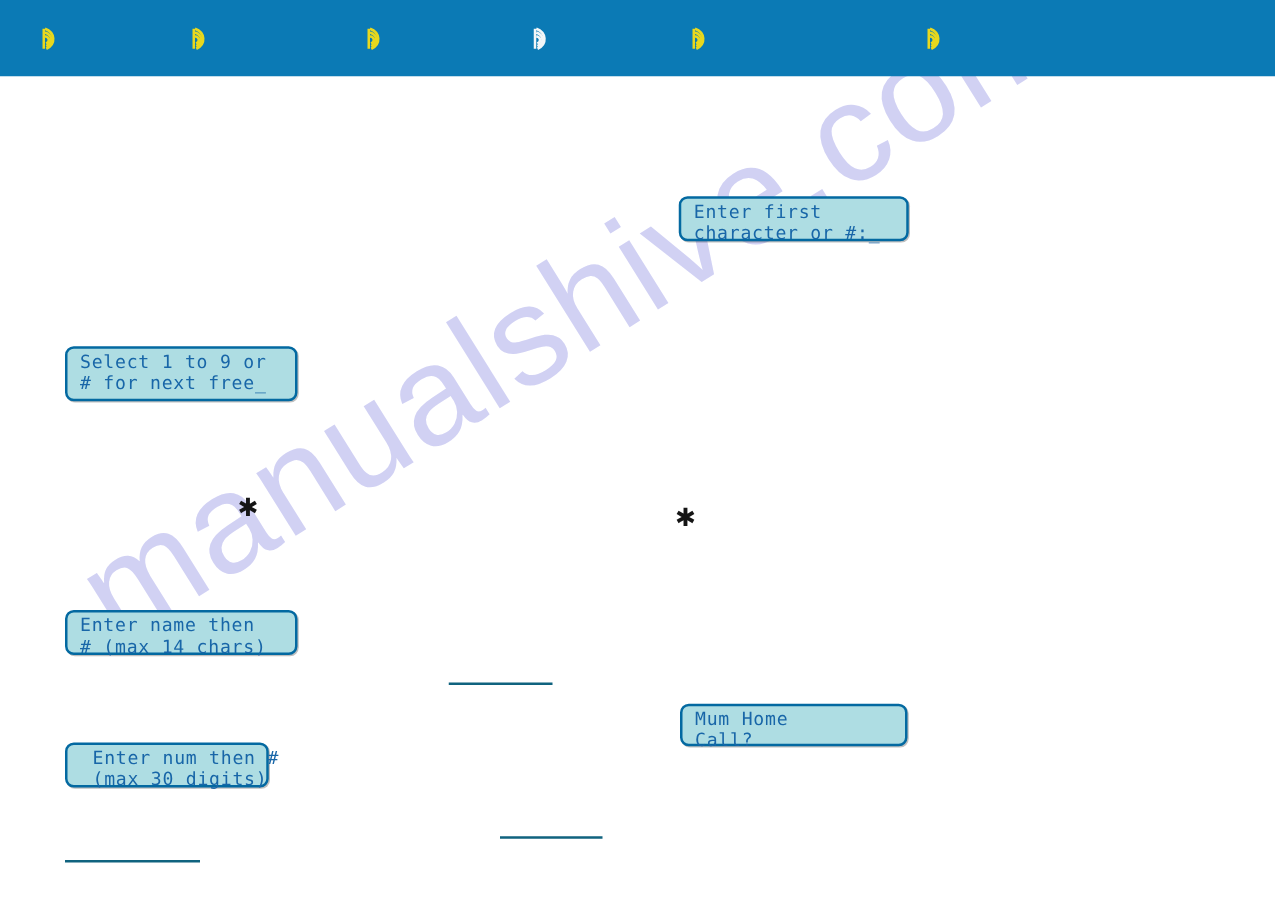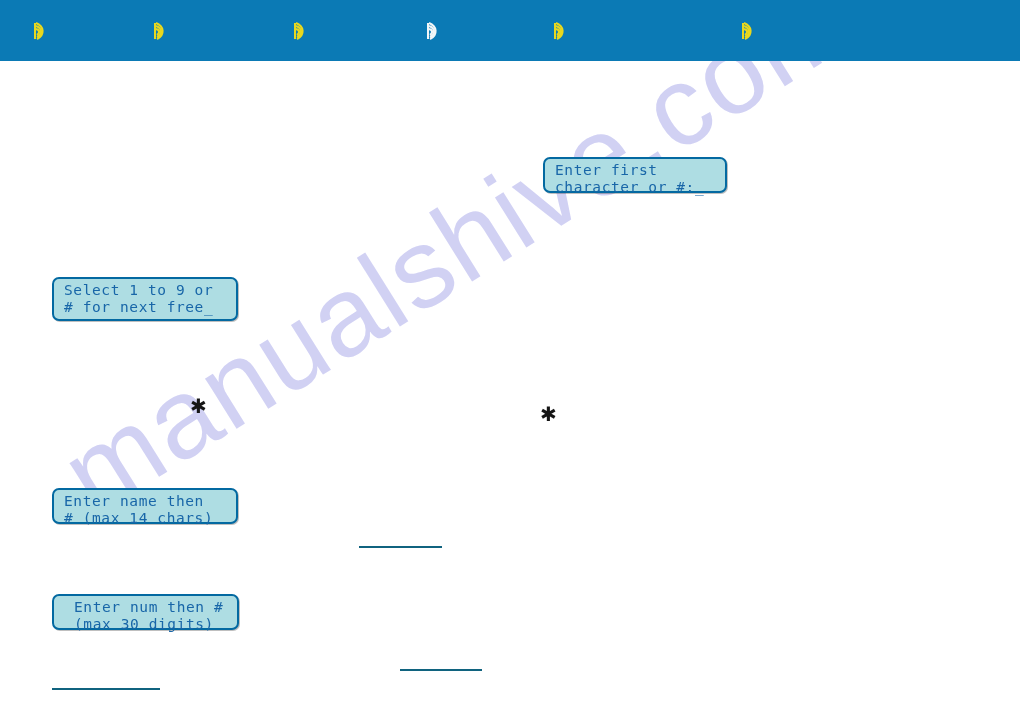--- a/index.html
+++ b/index.html
@@ -87,21 +87,21 @@
     line-height: 17px;
     color: #1866a8;
     letter-spacing: 0.6px;
     white-space: pre;
   }
 
   
   #lcd-select-entry   { left: 52px;  top: 277px; width: 186px; height: 44px; }
   #lcd-enter-first    { left: 543px; top: 157px; width: 184px; height: 36px; }
   #lcd-enter-name     { left: 52px;  top: 488px; width: 186px; height: 36px; }
-  #lcd-enter-num      { left: 52px;  top: 594px; width: 187px; height: 36px; padding-left: 20px; }
+  #lcd-enter-num      { left: 52px;  top: 594px; width: 163px; height: 36px; padding-left: 20px; }
   #lcd-mum-home       { left: 544px; top: 563px; width: 182px; height: 34px; }
 
   
   .asterisk-glyph {
     position: absolute;
     font-family: "DejaVu Sans", sans-serif;
     font-size: 20px;
     font-weight: 700;
     color: #151515;
     line-height: 1;
@@ -214,20 +214,24 @@
   <div class="lcd" id="lcd-enter-name">
     <div class="lcd-line">Enter name then</div>
     <div class="lcd-line"># (max 14 chars)</div>
   </div>
 
   <div class="lcd" id="lcd-enter-num">
     <div class="lcd-line">Enter num then #</div>
     <div class="lcd-line">(max 30 digits)</div>
   </div>
 
+  <div class="lcd" id="lcd-mum-home">
+    <div class="lcd-line">Mum Home</div>
+    <div class="lcd-line">Call?</div>
+  </div>
 
   <div class="asterisk-glyph" id="asterisk-left">✱</div>
 
   <div class="asterisk-glyph" id="asterisk-right">✱</div>
 
   <div class="blue-rule" id="rule-middle"></div>
   <div class="blue-rule" id="rule-lower"></div>
   <div class="blue-rule" id="rule-bottom"></div>
 
 </div>

